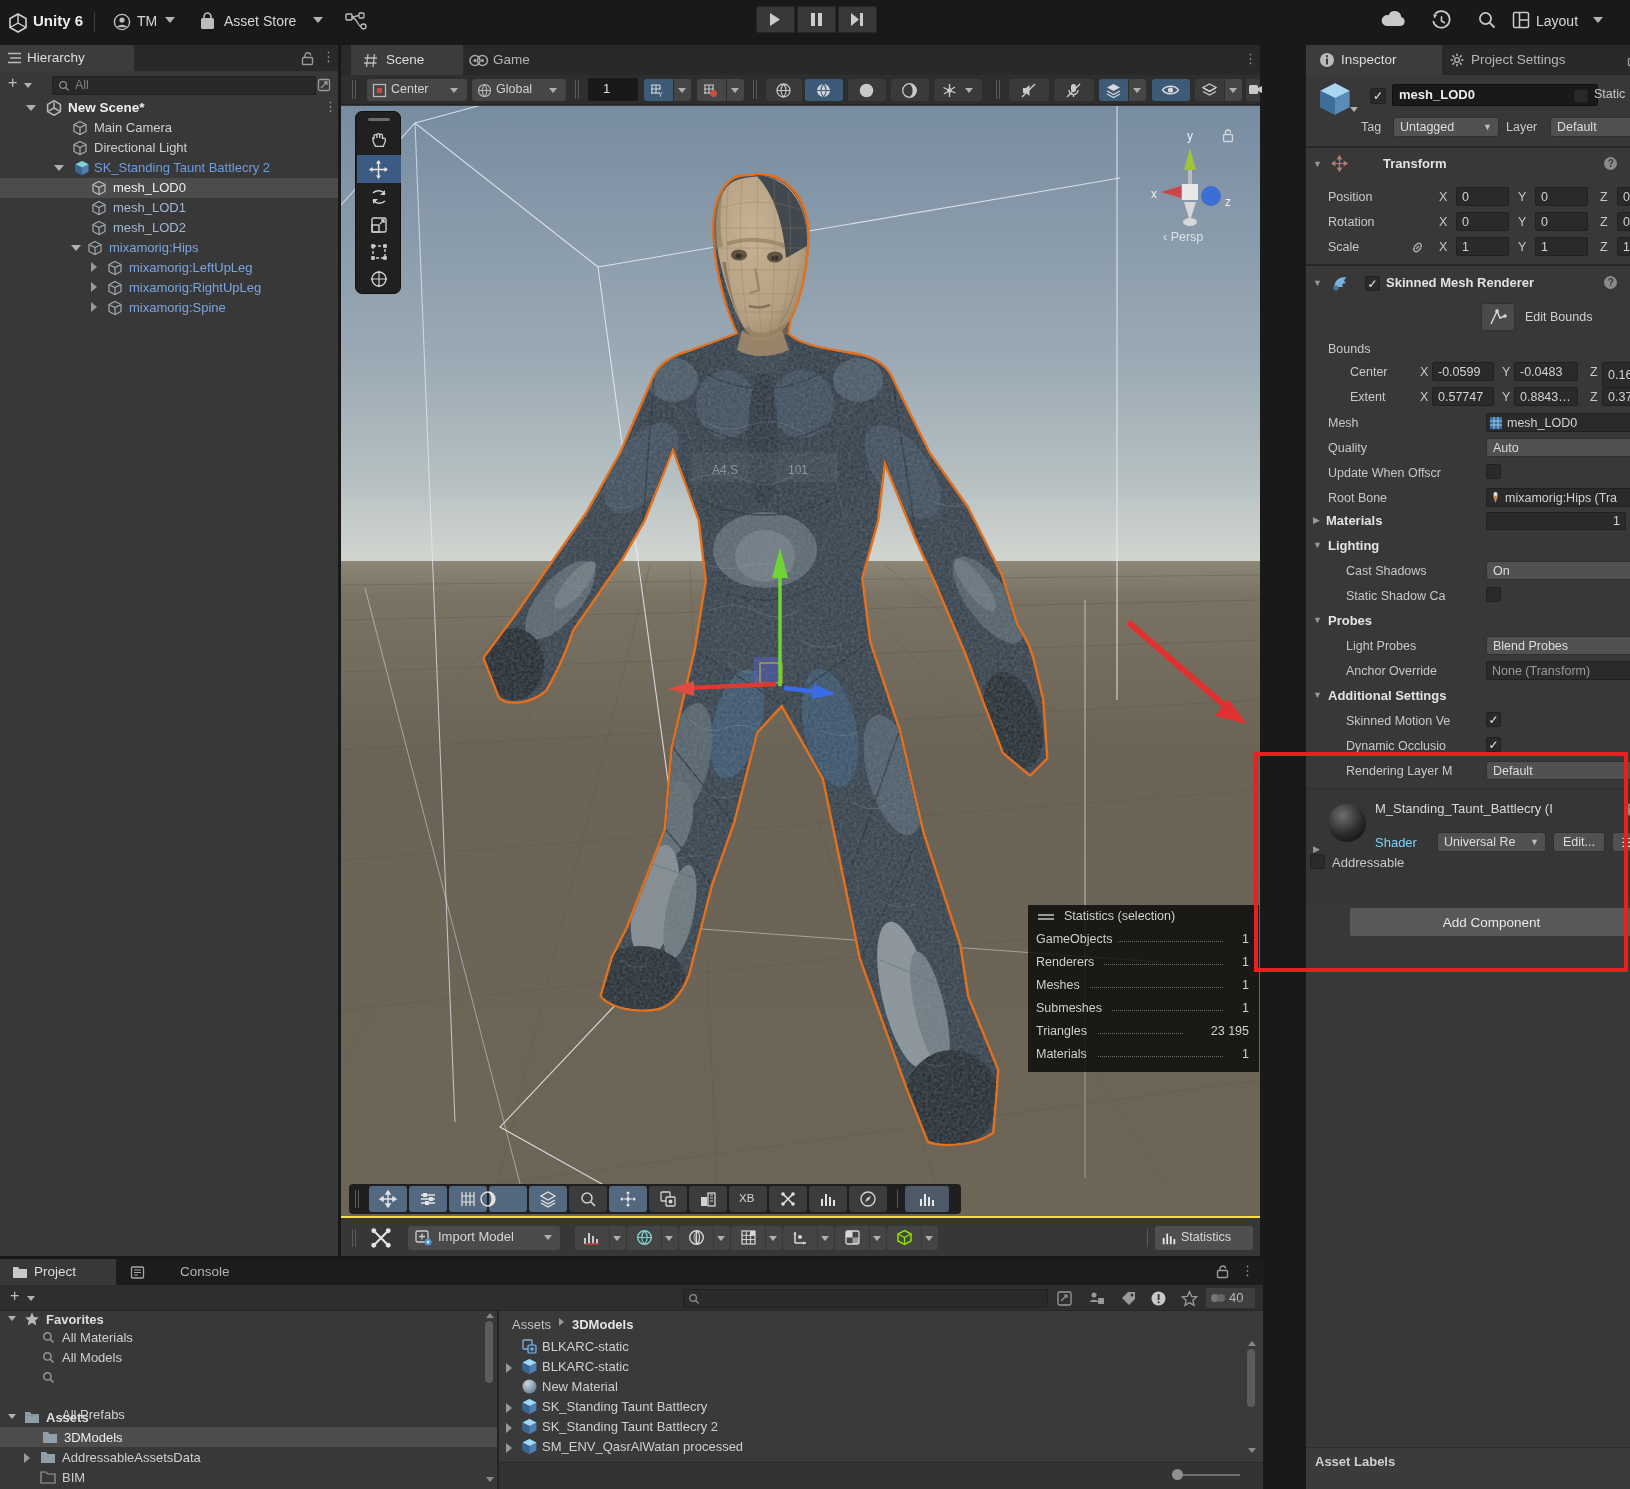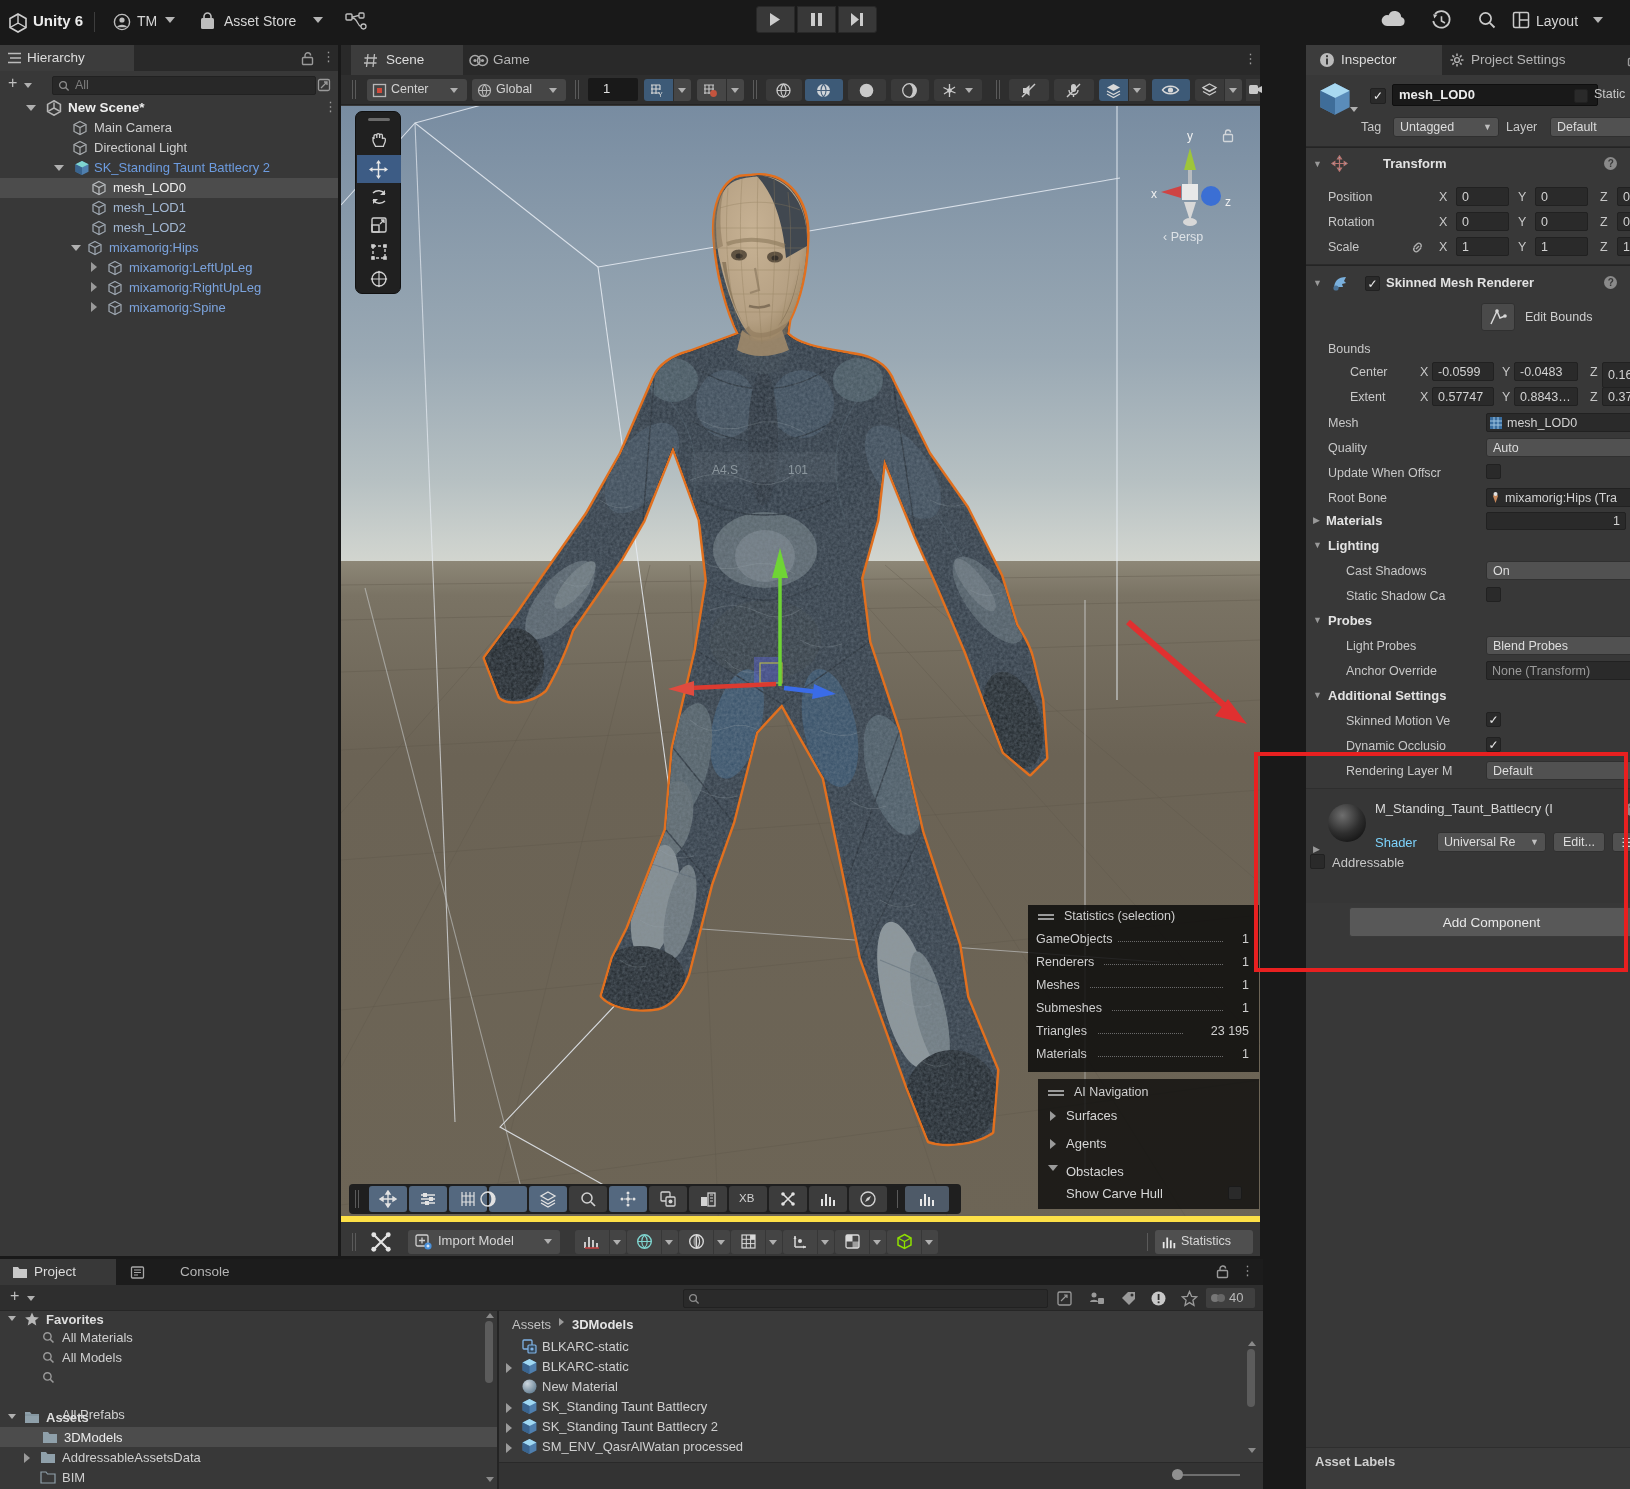--- a/index.html
+++ b/index.html
@@ -564,32 +564,20 @@
       <div class="abs" style="left:8px;top:142px;font-size:12.5px;color:#cfcfcf;">Materials</div>
           <div class="abs" style="right:10px;top:142px;font-size:12.5px;color:#cfcfcf;">1</div>
       <div class="abs" style="left:90px;top:36px;width:105px;border-top:1px dotted #6a6a6a;"></div>
       <div class="abs" style="left:76px;top:59px;width:119px;border-top:1px dotted #6a6a6a;"></div>
       <div class="abs" style="left:62px;top:82px;width:133px;border-top:1px dotted #6a6a6a;"></div>
       <div class="abs" style="left:84px;top:105px;width:111px;border-top:1px dotted #6a6a6a;"></div>
       <div class="abs" style="left:70px;top:128px;width:85px;border-top:1px dotted #6a6a6a;"></div>
       <div class="abs" style="left:70px;top:151px;width:125px;border-top:1px dotted #6a6a6a;"></div>
     </div>
     
-    <div class="abs" style="left:697px;top:973px;width:221px;height:130px;background:rgba(9,9,9,0.78);">
-      <div class="abs" style="left:10px;top:11px;width:16px;height:2px;background:#9a9a9a;box-shadow:0 4px 0 #9a9a9a;"></div>
-      <div class="abs" style="left:36px;top:6px;font-size:12.5px;color:#cfcfcf;">AI Navigation</div>
-      <div class="abs" style="left:12px;top:32px;width:0;height:0;border-top:5px solid transparent;border-bottom:5px solid transparent;border-left:6px solid #9a9a9a;"></div>
-      <div class="abs" style="left:28px;top:29px;font-size:13px;color:#d6d6d6;">Surfaces</div>
-      <div class="abs" style="left:12px;top:60px;width:0;height:0;border-top:5px solid transparent;border-bottom:5px solid transparent;border-left:6px solid #9a9a9a;"></div>
-      <div class="abs" style="left:28px;top:57px;font-size:13px;color:#d6d6d6;">Agents</div>
-      <div class="abs" style="left:10px;top:86px;width:0;height:0;border-left:5px solid transparent;border-right:5px solid transparent;border-top:6px solid #9a9a9a;"></div>
-      <div class="abs" style="left:28px;top:85px;font-size:13px;color:#d6d6d6;">Obstacles</div>
-      <div class="abs" style="left:28px;top:107px;font-size:13px;color:#d6d6d6;">Show Carve Hull</div>
-      <div class="abs" style="left:190px;top:107px;width:14px;height:14px;background:#2a2a2a;border:1px solid #1a1a1a;border-radius:2px;"></div>
-    </div>
     
     <div class="abs" id="btoolbar1" style="left:8px;top:1078px;width:612px;height:30px;background:#1f1f1f;border-radius:4px;">
       <div class="abs" style="left:6px;top:6px;width:4px;height:18px;border-left:1.5px solid #5a5a5a;border-right:1.5px solid #5a5a5a;"></div>
       <div class="abs" style="left:20px;top:2px;width:38px;height:26px;background:#54687f;border-radius:3px;"></div>
       <div class="abs" style="left:60px;top:2px;width:38px;height:26px;background:#54687f;border-radius:3px;"></div>
       <div class="abs" style="left:100px;top:2px;width:38px;height:26px;background:#54687f;border-radius:3px;"></div>
       <div class="abs" style="left:140px;top:2px;width:38px;height:26px;background:#54687f;border-radius:3px;"></div>
       <div class="abs" style="left:180px;top:2px;width:38px;height:26px;background:#54687f;border-radius:3px;"></div>
       <div class="abs" style="left:220px;top:2px;width:38px;height:26px;background:#3c3c3c;border-radius:3px;"></div>
       <div class="abs" style="left:260px;top:2px;width:38px;height:26px;background:#54687f;border-radius:3px;"></div>
@@ -656,21 +644,21 @@
           </svg>
       <svg class="abs" style="left:510px;top:6px;" width="18" height="18" viewBox="0 0 18 18">
             <circle cx="9" cy="9" r="7" fill="none" stroke="#d2d2d2" stroke-width="1.4"></circle>
             <path d="M12 6 L10 10 L6 12 L8 8 Z" fill="#d2d2d2"></path>
           </svg>
       <svg class="abs" style="left:569px;top:6px;" width="18" height="18" viewBox="0 0 18 18">
             <path d="M3 16 V9 M7 16 V4 M11 16 V7 M15 16 V10" stroke="#e8e8e8" stroke-width="2"></path>
           </svg>
     </div>
     
-    <div class="abs" id="btoolbar2" style="left:0;top:1110px;width:919px;height:40px;background:#373737;border-top:6px solid #fde047;">
+    <div class="abs" id="btoolbar2" style="left:0;top:1110px;width:919px;height:40px;background:#373737;border-top:2px solid #fde047;">
       <div class="abs" style="left:11px;top:11px;width:4px;height:18px;border-left:1.5px solid #5a5a5a;border-right:1.5px solid #5a5a5a;"></div>
       <svg class="abs" style="left:27px;top:7px;" width="26" height="26" viewBox="0 0 18 18">
             <path d="M4 4 C9 9 9 9 14 14 M14 4 C9 9 9 9 4 14" stroke="#e2e2e2" stroke-width="1.5" fill="none"></path>
             <circle cx="4" cy="4" r="1.7" fill="#e2e2e2"></circle>
             <circle cx="14" cy="4" r="1.7" fill="#e2e2e2"></circle>
             <circle cx="4" cy="14" r="1.7" fill="#e2e2e2"></circle>
             <circle cx="14" cy="14" r="1.7" fill="#e2e2e2"></circle>
           </svg>
       <div class="abs" style="left:67px;top:8px;width:152px;height:24px;background:#4a4a4a;border-radius:3px;"></div>
       <svg class="abs" style="left:74px;top:12px;" width="18" height="16" viewBox="0 0 18 16">

